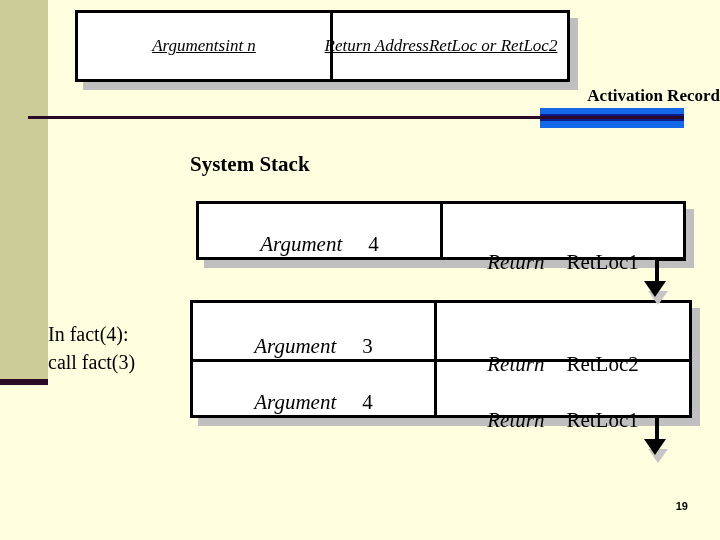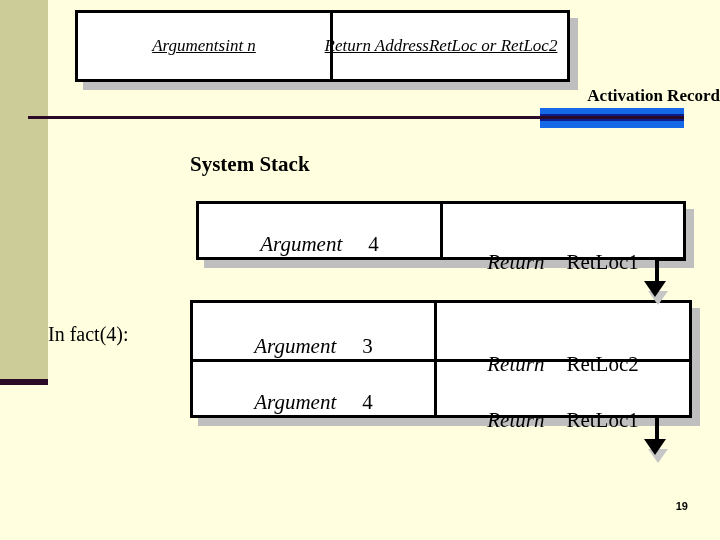--- a/index.html
+++ b/index.html
@@ -257,20 +257,21 @@
 
   <div class="title-bluebar"></div>
   <div class="title-bluebar-dark"></div>
   <div class="title-rule"></div>
   <div class="slide-title">Activation Record</div>
 
   <div class="stack-heading">System Stack</div>
 
   <div class="caption caption-fact">
     <div>In fact(4):</div>
+    <div>call  fact(3)</div>
   </div>
 
   <div id="frame1-shadow" class="frame-shadow"></div>
   <div id="frame1" class="frame">
     <div class="frame-row single">
       <div class="frame-cell cell-arg">
         <span class="lbl">Argument</span>
         <span class="val">4</span>
       </div>
       <div class="frame-cell cell-ret">

